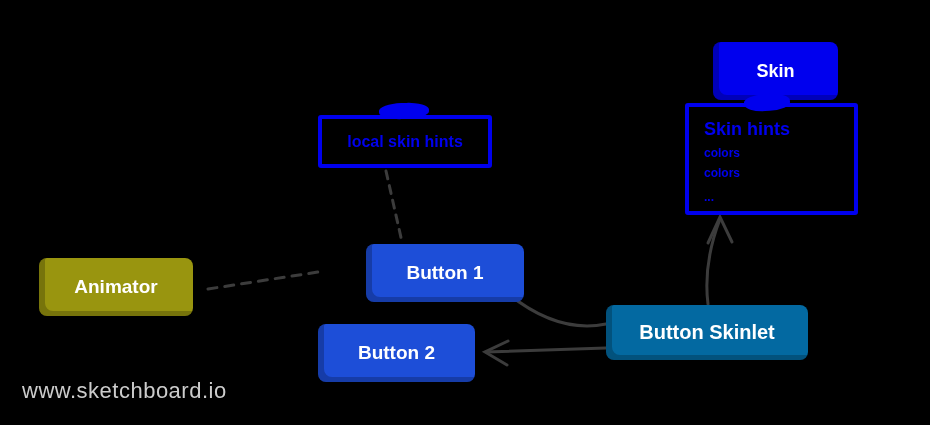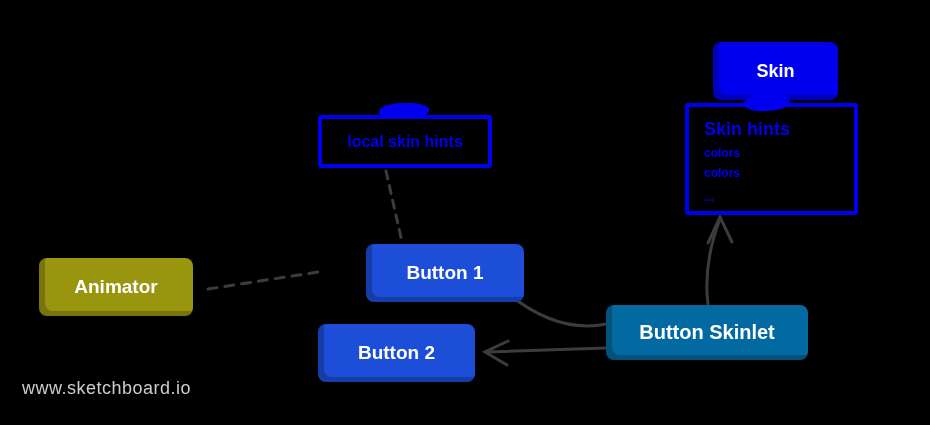--- a/index.html
+++ b/index.html
@@ -111,21 +111,21 @@
     transform: rotate(-3deg);
   }
   .blob-local {
     left: 379px; top: 103px; width: 50px; height: 16px;
     transform: rotate(-2deg);
   }
   
   .watermark {
     position: absolute;
     left: 22px; top: 378px;
-    font-size: 18px;
+    font-size: 22px;
     color: #cccccc;
     letter-spacing: 0.5px;
   }
 </style>
 </head>
 <body>
 
 <div id="canvas">
 
   <svg id="edges" viewBox="0 0 930 425" xmlns="http://www.w3.org/2000/svg">

